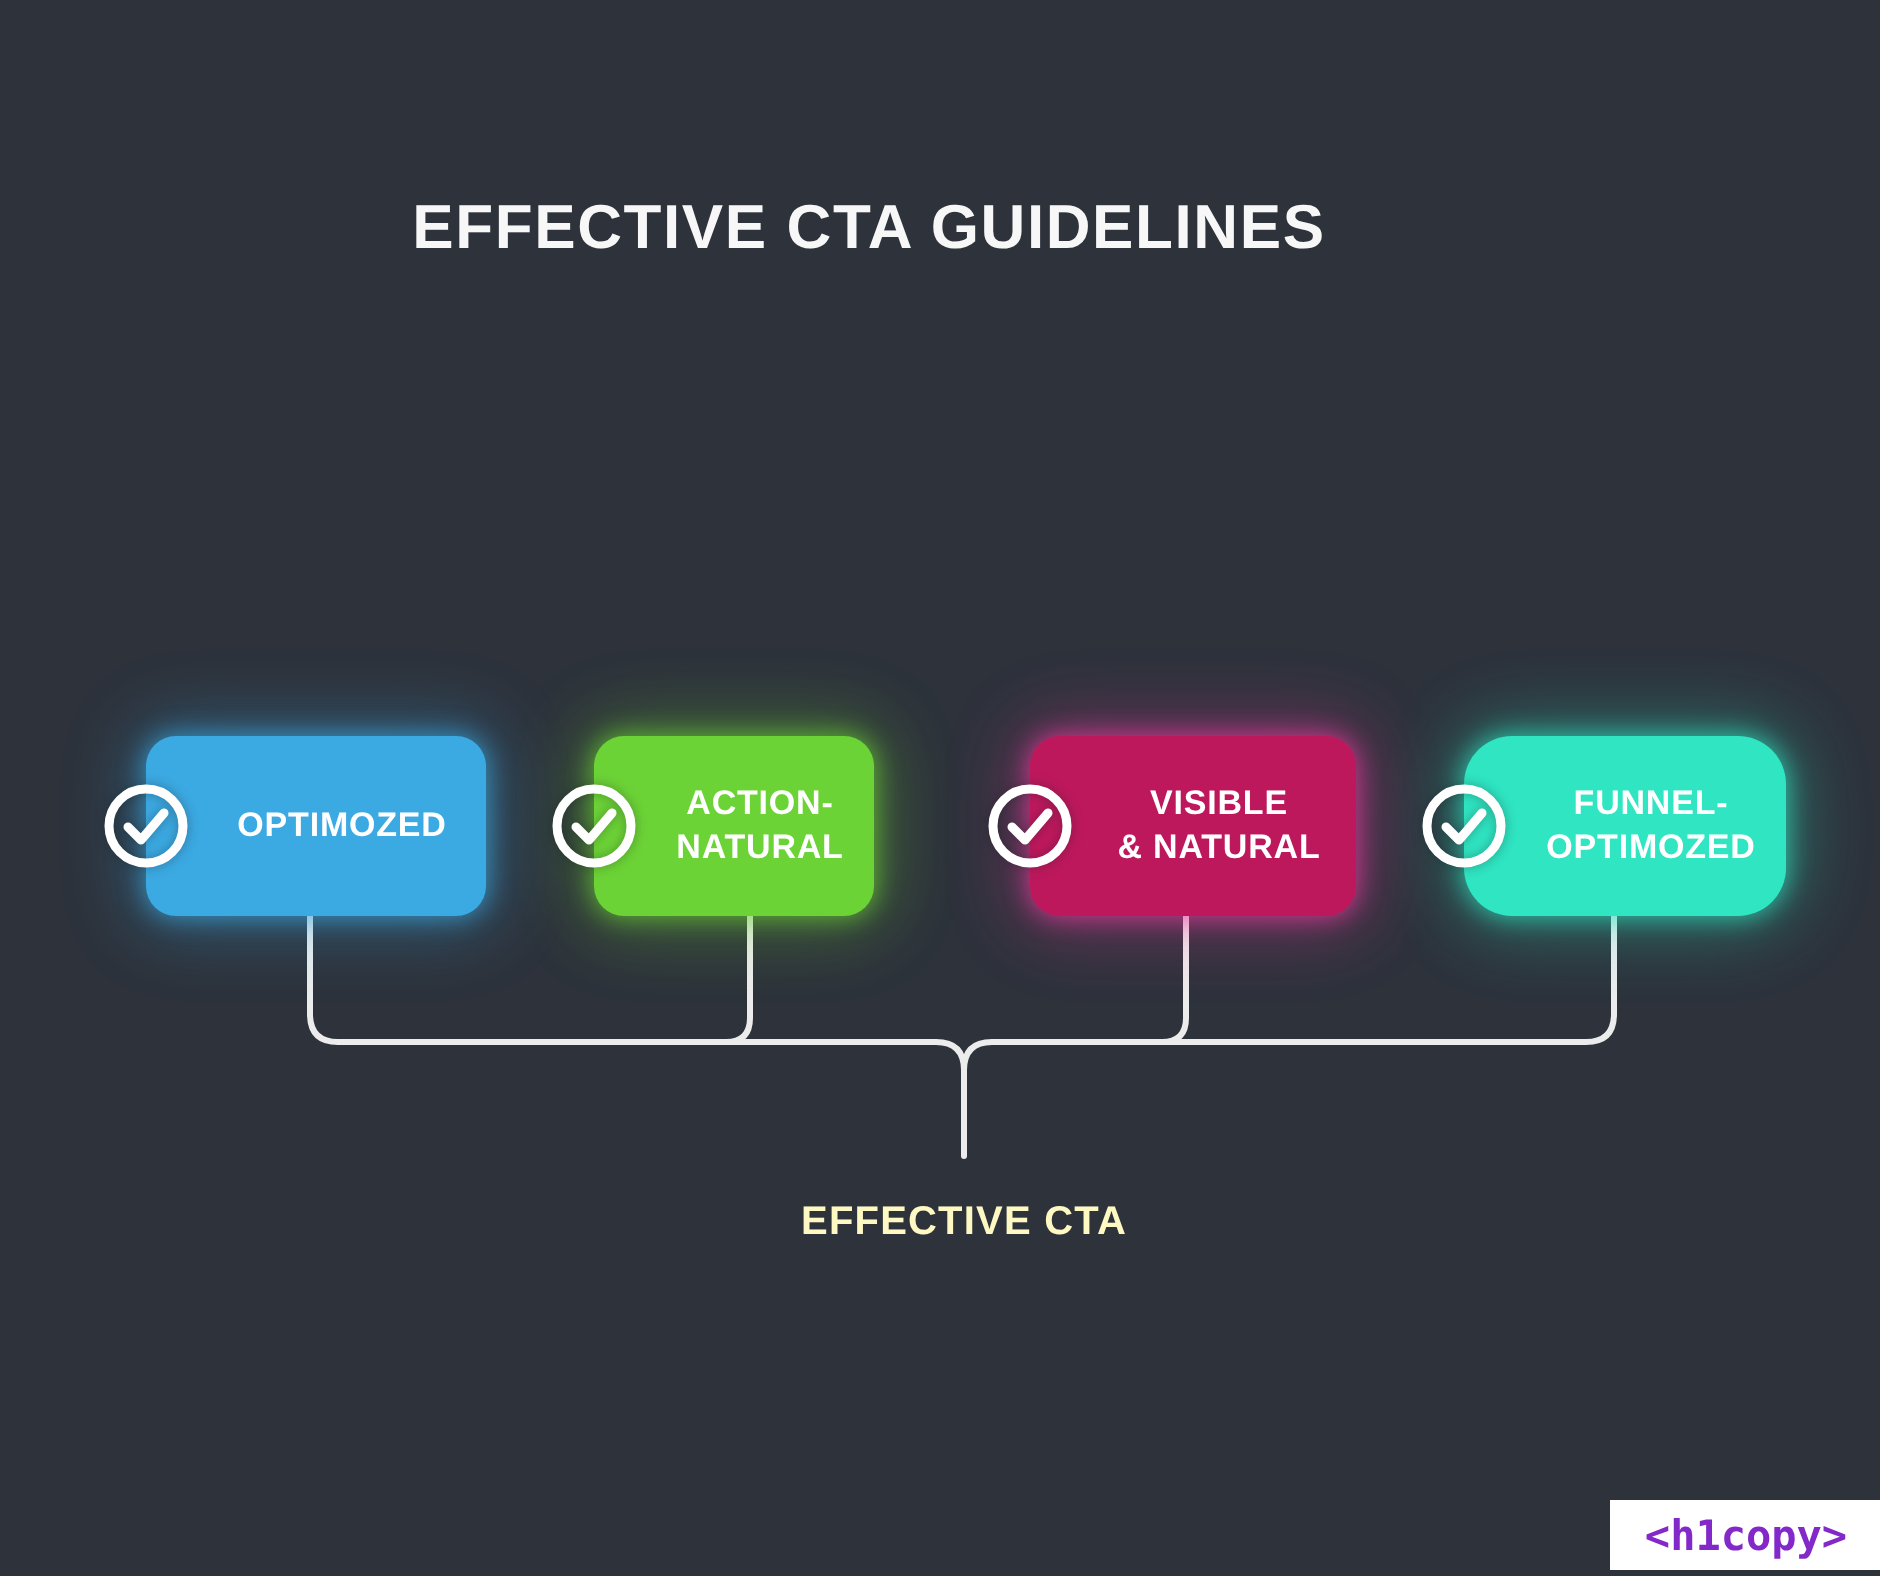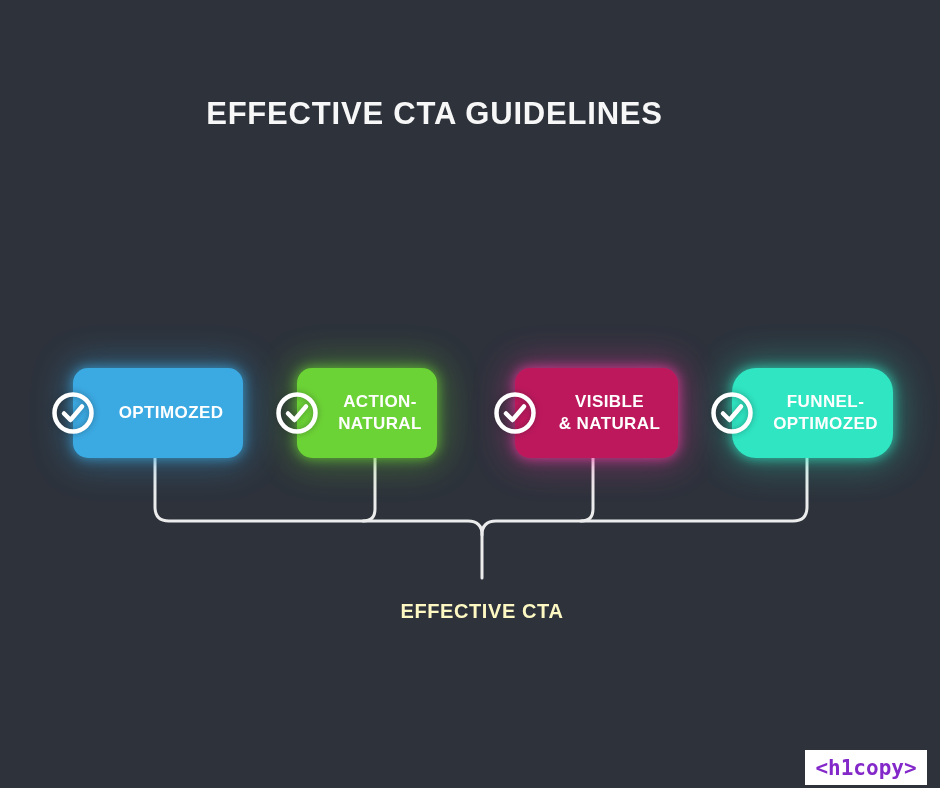--- a/index.html
+++ b/index.html
@@ -80,21 +80,21 @@
     color: #fef9c3;
     font-size: 20px;
     font-weight: 700;
     letter-spacing: 0.6px;
     white-space: nowrap;
   }
   .logo {
     position: absolute;
     left: 805px;
     top: 750px;
-    width: 122px;
+    width: 136px;
     height: 35px;
     display: flex;
     align-items: center;
     justify-content: center;
     font-family: "DejaVu Sans Mono", monospace;
     font-size: 21px;
     font-weight: 700;
   }
 </style>
 </head>

